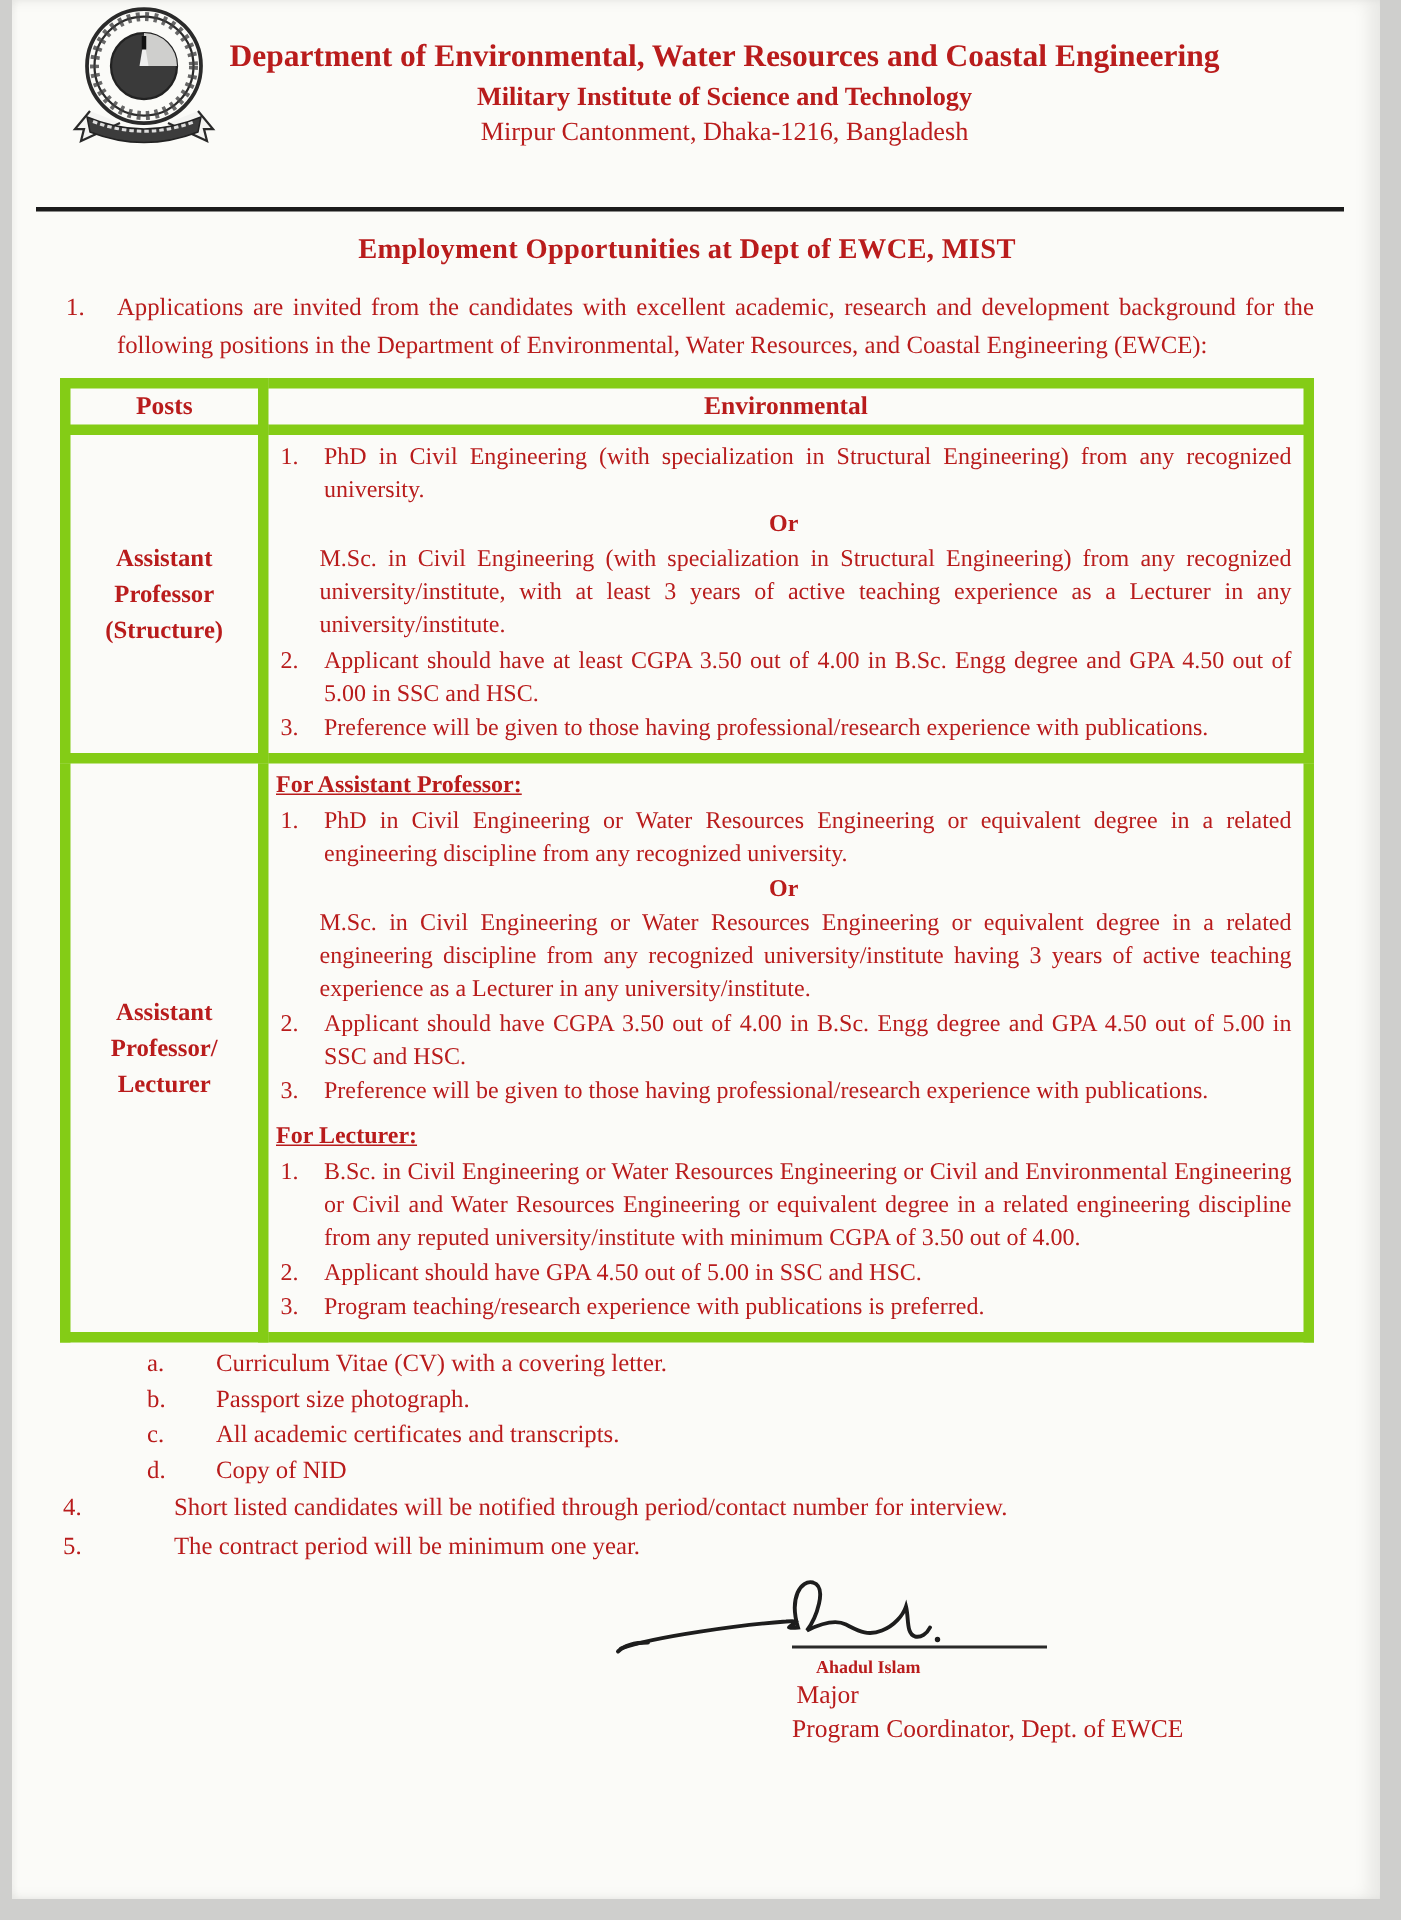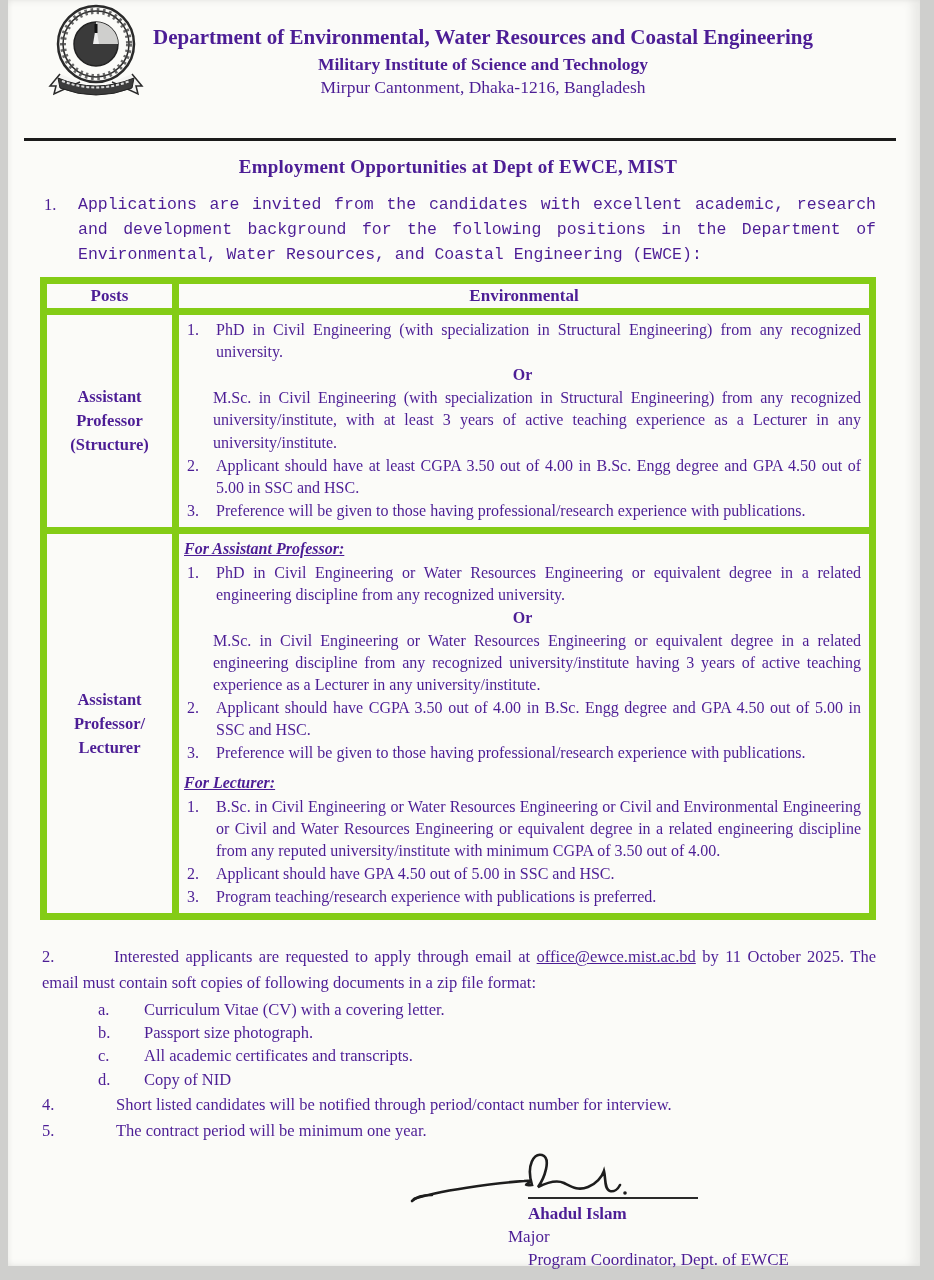--- a/index.html
+++ b/index.html
@@ -1,66 +1,66 @@
 <!DOCTYPE html>
 <html><head>
 <meta charset="utf-8">
 <style>
   html,body{margin:0;padding:0;background:#b9b9b7;}
   .scan{position:relative;width:934px;height:1280px;background:#cfcfcd;overflow:hidden;
-        font-family:"Liberation Serif", serif;color:#4c1d95;}
+        font-family:"Liberation Serif", serif;color:#b91c1c;}
   .paper{position:absolute;left:8px;top:0;right:14px;bottom:14px;background:#fbfbf8;
          box-shadow:inset -8px 0 10px rgba(0,0,0,0.07), inset 2px 0 4px rgba(0,0,0,0.05);
          padding:0 44px 0 32px;box-sizing:border-box;}
   
   .hdr{position:relative;padding-top:24px;min-height:104px;}
   .logo{position:absolute;left:0px;top:2px;width:112px;height:100px;}
   .hdr-text{text-align:center;padding:0 40px 0 90px;}
   .hdr-dept{font-size:21px;font-weight:bold;line-height:1.25;}
   .hdr-inst{font-size:17.5px;font-weight:bold;line-height:1.3;margin-top:3px;}
   .hdr-addr{font-size:17.5px;font-weight:normal;line-height:1.3;}
   .rule{height:3px;background:#1b1b1b;margin:10px -20px 0 -16px;}
   
   .doc-title{display:table;margin:15px auto 14px auto;font-size:19px;font-weight:bold;
              letter-spacing:0.2px;}
   
   .li-top{display:flex;font-size:16.5px;line-height:1.52;margin:4px 0 10px 4px;}
   .li-top .num{width:34px;flex:0 0 34px;}
-  .li-top .txt{flex:1;text-align:justify;font-family:Liberation Mono, monospace;}
+  .li-top .txt{flex:1;text-align:justify;}
   
   table.qual{width:100%;border-collapse:collapse;border:2px solid #222;margin-top:2px;}
   table.qual th, table.qual td{border:7px solid #84cc16;}
   th.h-posts{width:125px;font-size:17px;padding:2px 0;}
   th.h-qual{font-size:17px;padding:2px 0;}
   td.post-cell{text-align:center;font-weight:bold;font-size:16.5px;line-height:1.45;
                vertical-align:middle;padding:4px;margin-top:15px;}
   td.qual-cell{padding:3px 8px 5px 5px;font-size:16px;vertical-align:top;}
   .q-item{display:flex;line-height:1.38;margin-top:1px;}
   .q-num{flex:0 0 29px;padding-left:3px;}
   .q-text{flex:1;text-align:justify;}
   .q-or{text-align:center;font-weight:bold;line-height:1.5;}
   .q-plain{margin-left:29px;text-align:justify;line-height:1.38;}
-  .q-heading{font-weight:bold;text-decoration:underline;line-height:1.55;font-style:italic;}
+  .q-heading{font-weight:bold;text-decoration:underline;line-height:1.55;}
   .q-heading + .q-item{margin-top:0;}
   .qual-cell .q-heading:not(:first-child){margin-top:7px;}
   
   .p-wide{font-size:16.5px;line-height:1.55;text-align:justify;margin:24px 0 0 2px;}
   .pnum{display:inline-block;width:72px;}
   .email{text-decoration:underline;}
   .sub-list{margin:2px 0 0 58px;}
   .sub-item{display:flex;font-size:16.5px;line-height:1.42;}
   .sub-item .letter{flex:0 0 46px;}
   .p-short{display:flex;font-size:16.5px;line-height:1.45;margin:2px 0 0 2px;}
   .p-short .num{flex:0 0 74px;}
   
   .sig-area{width:300px;margin:6px 100px 0 auto;position:relative;}
   .sig-scribble{display:block;margin-left:-70px;margin-bottom:-10px;}
   .sig-line{width:170px;height:0;border-top:2px solid #2a2a2a;margin:0 0 4px 52px;}
-  .sig-name{font-size:17px;font-weight:bold;margin-left:52px;line-height:1.35;}
-  .sig-rank{font-size:17px;margin-left:32px;line-height:1.35;}
+  .sig-name{font-size:12px;font-weight:bold;margin-left:68px;line-height:1.35;}
+  .sig-rank{font-size:17px;margin-left:55px;line-height:1.35;}
   .sig-title{font-size:17px;margin-left:52px;line-height:1.35;white-space:nowrap;}
 </style>
 </head>
 <body>
 
 <div class="scan">
   <div class="paper">
 
     <div class="hdr">
       <svg class="logo" viewBox="0 0 112 100">
@@ -148,23 +148,20 @@
               </div>
               <div class="q-item">
                 <span class="q-num">3.</span>
                 <span class="q-text">Program teaching/research experience with publications is preferred.</span>
               </div>
             </td>
           </tr>
         </tbody>
     </table>
 
-    <div class="p-wide">
-      <span class="pnum">2.</span><span>Interested applicants are requested to apply through email at </span><span class="email">office@ewce.mist.ac.bd</span><span> by 11 October 2025. The email must contain soft copies of following documents in a zip file format:</span>
-    </div>
 
     <div class="sub-list">
         <div class="sub-item">
           <span class="letter">a.</span>
           <span>Curriculum Vitae (CV) with a covering letter.</span>
         </div>
         <div class="sub-item">
           <span class="letter">b.</span>
           <span>Passport size photograph.</span>
         </div>

